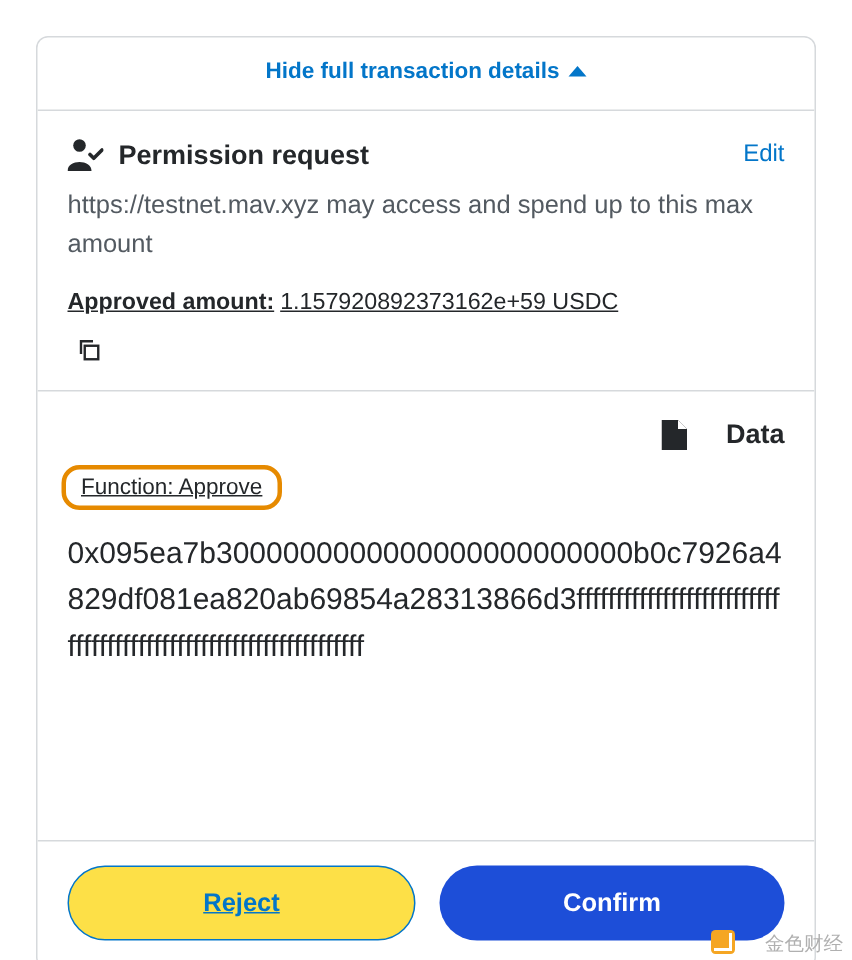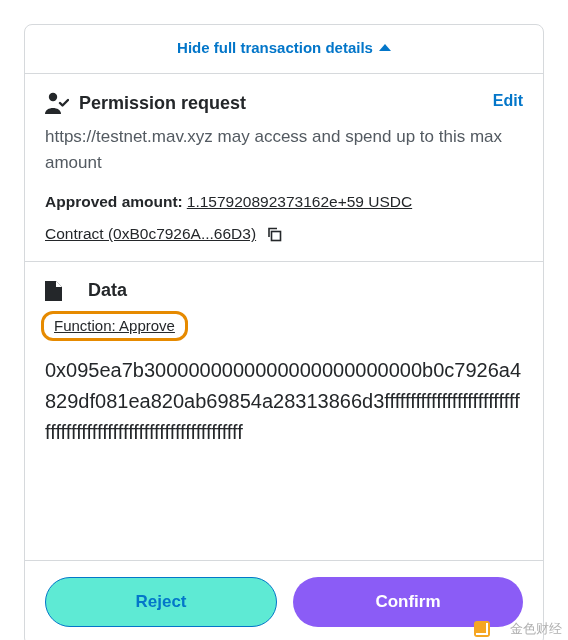--- a/index.html
+++ b/index.html
@@ -40,69 +40,72 @@
     border-left: 6px solid transparent;
     border-right: 6px solid transparent;
     border-bottom: 7px solid #0376c9;
   }
   .section {
     padding: 18px 20px 16px 20px;
     border-bottom: 1px solid #d6d9dc;
   }
   .perm-header {
     display: flex;
+    align-items: center;
     justify-content: space-between;
     margin-bottom: 10px;
   }
   .perm-left {
     display: flex;
     align-items: center;
     gap: 10px;
   }
   .perm-title {
     font-weight: 700;
     font-size: 18px;
   }
   .edit-link {
     color: #0376c9;
-    font-weight: 700;
+    font-weight: 400;
     font-size: 16px;
     cursor: pointer;
   }
   .desc {
     color: #535a61;
     font-size: 17px;
     line-height: 1.5;
     margin-bottom: 18px;
   }
   .kv-line {
     font-size: 15.5px;
     margin-bottom: 14px;
     display: flex;
     align-items: center;
     flex-wrap: wrap;
     gap: 4px;
   }
   .kv-label {
     font-weight: 700;
+    text-decoration: underline;
   }
   .kv-val {
     font-weight: 400;
     text-decoration: underline;
   }
   .copy-icon {
     display: inline-flex;
     margin-left: 6px;
     cursor: pointer;
   }
   .data-header {
     display: flex;
     align-items: center;
     gap: 26px;
     margin-bottom: 10px;
+    justify-content: flex-end;
   }
   .data-title {
     font-weight: 700;
     font-size: 18px;
   }
   .function-pill {
     display: inline-block;
     border: 3px solid #e68a00;
     border-radius: 12px;
     padding: 3px 10px 4px 10px;
@@ -131,34 +134,34 @@
     flex: 1;
     border-radius: 999px;
     padding: 14px 0;
     font-size: 17px;
     font-weight: 600;
     text-align: center;
     cursor: pointer;
     border: none;
   }
   .btn-reject {
-    background: #5eead4;
+    background: #fde047;
     color: #0376c9;
     border: 1.5px solid #0376c9;
+    text-decoration: underline;
   }
   .btn-confirm {
-    background: #8b5cf6;
+    background: #1d4ed8;
     color: #fff;
   }
   .watermark {
     position: absolute;
     right: 6px;
     bottom: 2px;
     display: flex;
-    align-items: center;
     gap: 20px;
     font-size: 13px;
     color: #b0b0b0;
     pointer-events: none;
   }
   .wm-box {
     width: 16px; height: 16px;
     background: #f5a623;
     border-radius: 3px;
     position: relative;
@@ -201,21 +204,20 @@
     </div>
 
     <div class="desc">https://testnet.mav.xyz may access and spend up to this max amount</div>
 
     <div class="kv-line">
       <span class="kv-label">Approved amount:</span>
       <span class="kv-val">1.157920892373162e+59 USDC</span>
     </div>
 
     <div class="kv-line" style="margin-bottom:2px;">
-      <span class="kv-val">Contract (0xB0c7926A...66D3)</span>
       <span class="copy-icon">
         <svg width="17" height="17" viewBox="0 0 17 17" fill="none" stroke="#24272a" stroke-width="1.6">
           <rect x="5.5" y="5.5" width="9" height="9"></rect>
           <path d="M3 11 V2.5 H11"></path>
         </svg>
       </span>
     </div>
   </div>
 
   <div class="section data-section">

